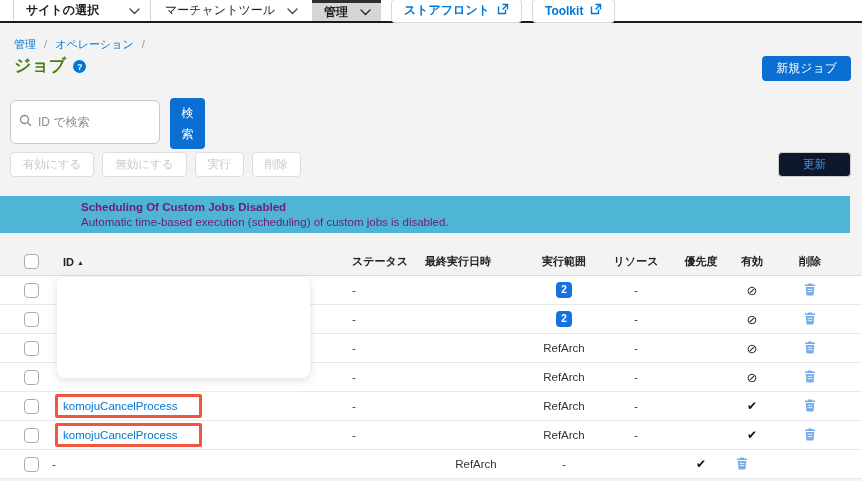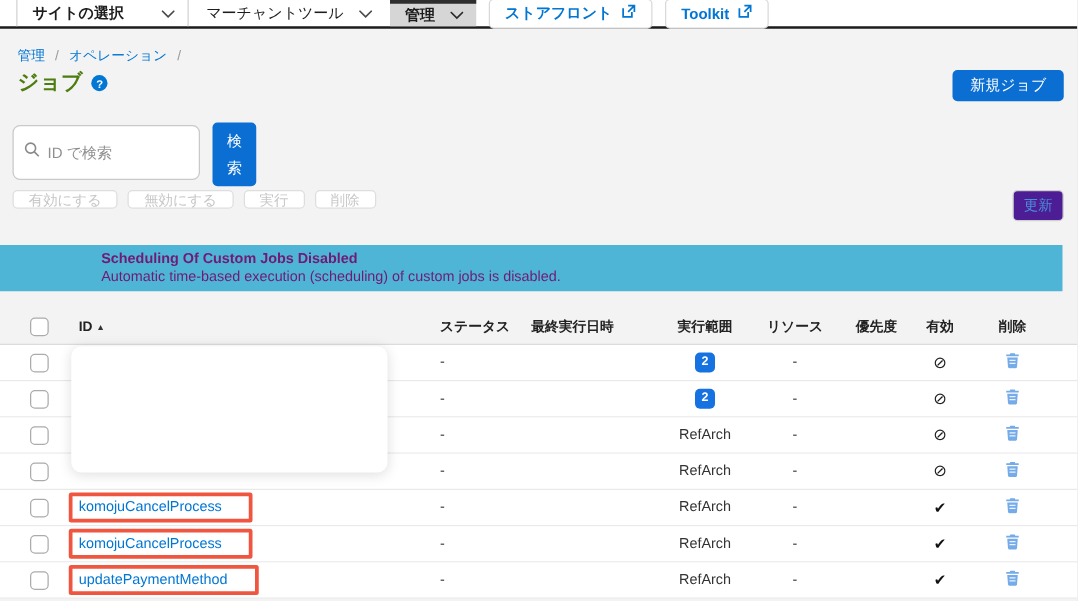--- a/index.html
+++ b/index.html
@@ -67,26 +67,26 @@
     border: none; outline: none; width: 100%; font-size: 12px;
     color: #333; background: transparent; font-family: inherit;
   }
   .search-box input::placeholder { color: #8f8f8f; }
   .search-btn { width: 35px; height: 51px; margin-left: 10px; text-decoration: underline; }
   .search-btn span {
     display: inline-block; width: 1em; word-break: break-all; line-height: 21px;
   }
   .bulk-row { position: absolute; top: 152px; left: 10px; display: flex; gap: 8px; }
   .btn-disabled {
-    height: 15px; padding: 0 12px; background: #fff; border: 1px solid #dedede;
+    height: 25px; padding: 0 12px; background: #fff; border: 1px solid #dedede;
     border-radius: 4px; color: #c7c7c7; font-size: 11.5px; font-family: Liberation Serif, serif;
   }
   .refresh {
-    position: absolute; top: 152px; right: 11px; height: 25px; padding: 0 8px;
-    background: #4c1d95; border: 1px solid #d0d0d0; border-radius: 4px;
+    position: absolute; top: 152px; right: 11px; height: 25px; padding: 0 24px;
+    background: #0f172a; border: 1px solid #d0d0d0; border-radius: 4px;
     color: #4a8fd8; font-size: 11.5px; cursor: pointer; font-family: Liberation Serif, serif;
   }
 
   
   .banner {
     position: absolute; top: 196px; left: 0; right: 12px; height: 37px;
     background: #4eb5d7; color: #701a75; padding: 4px 10px 0 81px;
   }
   .banner-title { font-size: 11.5px; font-weight: bold; line-height: 15px; }
   .banner-msg { font-size: 11.5px; line-height: 15px; }
@@ -353,21 +353,20 @@
                 <path fill="#74abe8" d="M4.2 0.5 L7.8 0.5 L8.2 1.6 L11 1.6 L11 3 L1 3 L1 1.6 L3.8 1.6 Z"></path>
                 <path fill="#74abe8" d="M1.8 3.9 L10.2 3.9 L9.6 11.6 Q9.5 12.5 8.6 12.5 L3.4 12.5 Q2.5 12.5 2.4 11.6 Z M4 5.6 L8 5.6 M4 7.8 L8 7.8" stroke="#eaf3fd" stroke-width="0"></path>
                 <rect x="3.6" y="5.8" width="4.8" height="1" fill="#eaf3fd"></rect>
                 <rect x="3.6" y="8.2" width="4.8" height="1" fill="#eaf3fd"></rect>
               </svg>
       </span>
     </div>
   </div>
         <div class="trow">
     <div class="cell c-check"><span class="checkbox"></span></div>
-    <div class="cell c-id"><a class="id-link annotated">updatePaymentMethod</a></div>
     <div class="cell c-status">-</div>
     <div class="cell c-lastrun"></div>
     <div class="cell c-scope"><span>RefArch</span></div>
     <div class="cell c-resource">-</div>
     <div class="cell c-priority"></div>
     <div class="cell c-enabled"><span class="enabled-glyph check">✔</span></div>
     <div class="cell c-delete">
       <span class="trash">
         <svg width="12" height="13" viewBox="0 0 12 13">
                 <path fill="#74abe8" d="M4.2 0.5 L7.8 0.5 L8.2 1.6 L11 1.6 L11 3 L1 3 L1 1.6 L3.8 1.6 Z"></path>

